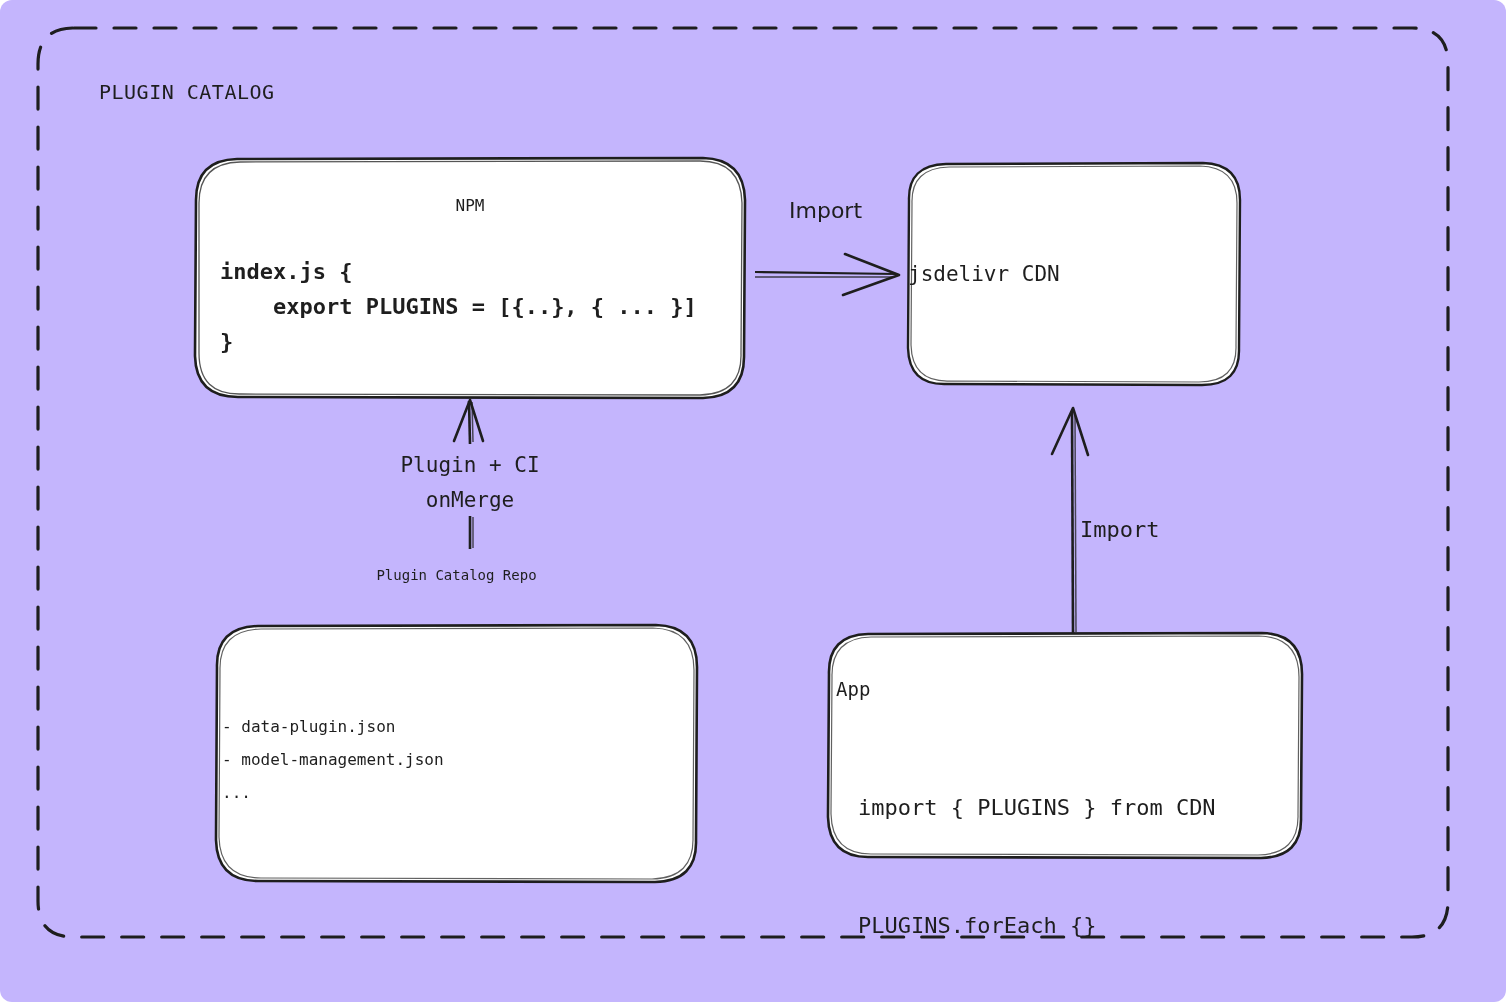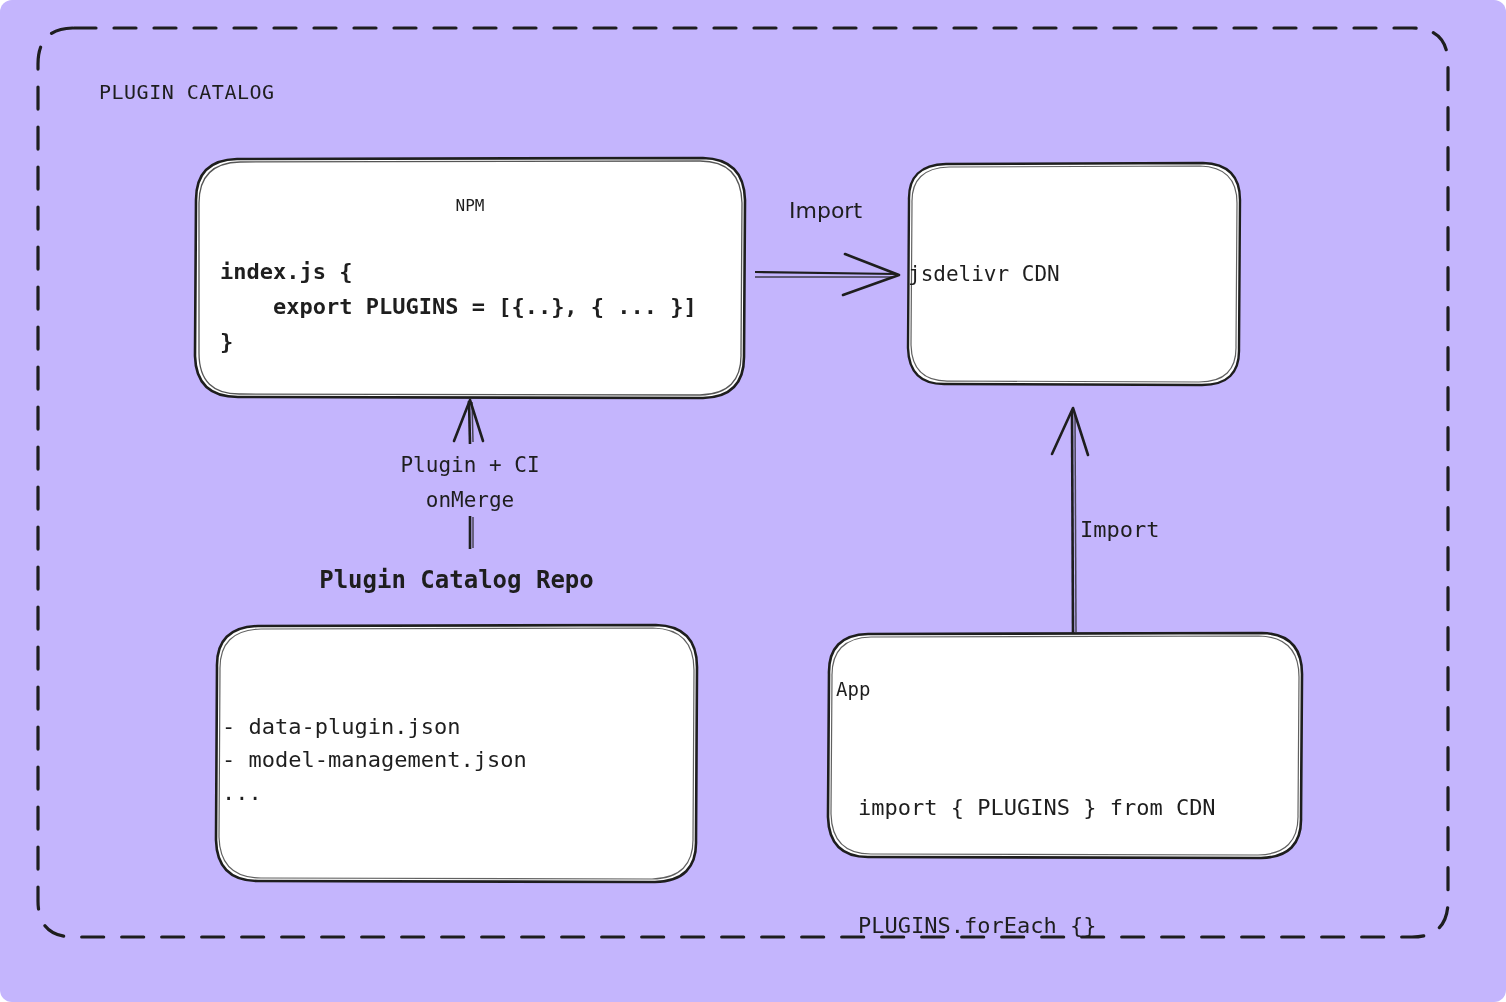--- a/index.html
+++ b/index.html
@@ -83,27 +83,26 @@
     font-size: 21px;
     line-height: 35px;
   }
 
   
   #repo-label {
     left: 216px;
     top: 568px;
     width: 481px;
     text-align: center;
-    font-size: 24px;
-    font-weight: bold;
+    font-size: 14px;
   }
   #repo-code {
     left: 222px;
     top: 710px;
-    font-size: 22px;
+    font-size: 16px;
     line-height: 33px;
   }
 
   
   #app-title {
     left: 836px;
     top: 680px;
     font-size: 19px;
   }
   #app-code {

